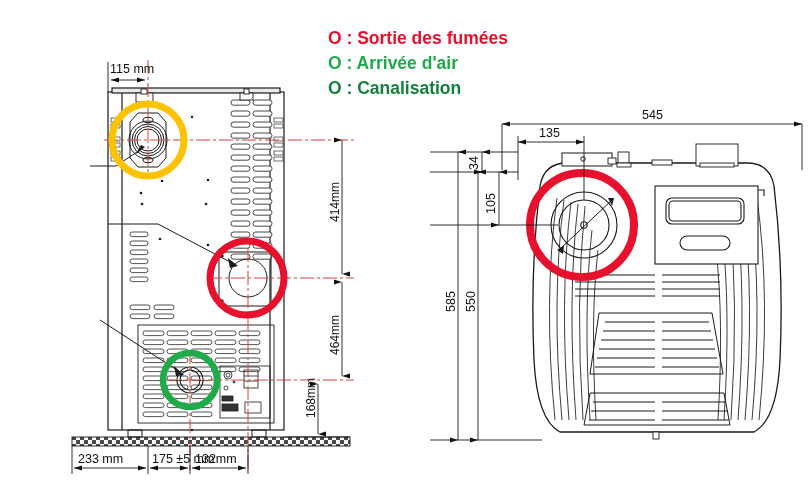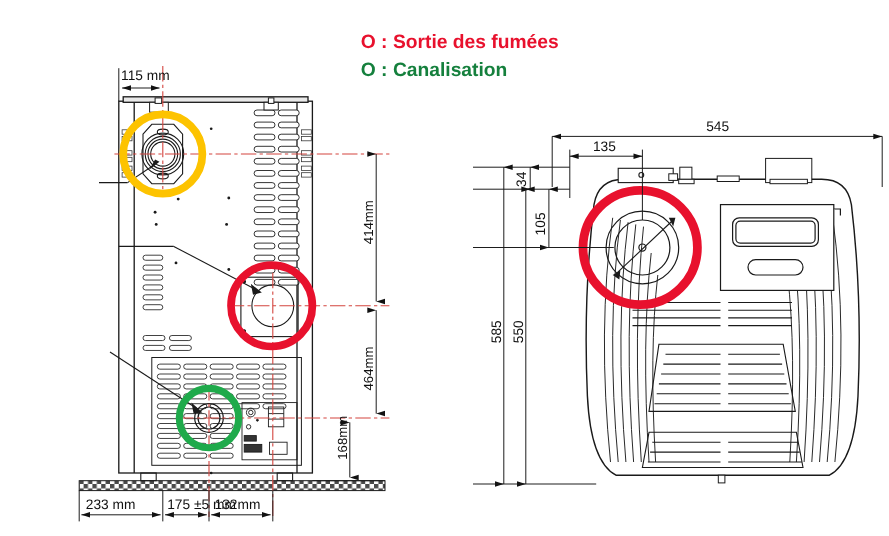--- a/index.html
+++ b/index.html
@@ -18,20 +18,21 @@
   .dimtxt{font-family:"Liberation Sans", sans-serif;font-size:12.5px;fill:#111;}
   .dimtxt.rt{font-size:12px;}
 </style>
 </head>
 <body>
 
 <div class="stage">
 
   <div class="legend">
     <div class="legend-row l-flue">O : Sortie des fumées</div>
+    <div class="legend-row l-air">O : Arrivée d'air</div>
     <div class="legend-row l-duct">O : Canalisation</div>
   </div>
 
   <svg width="808" height="487" viewBox="0 0 808 487">
     <defs>
       <pattern id="floorhatch" width="8" height="8" patternUnits="userSpaceOnUse">
         <rect width="8" height="8" fill="#ffffff"></rect>
         <rect x="0" y="0" width="4" height="4" fill="#4a4a4a"></rect>
         <rect x="4" y="4" width="4" height="4" fill="#4a4a4a"></rect>
       </pattern>

